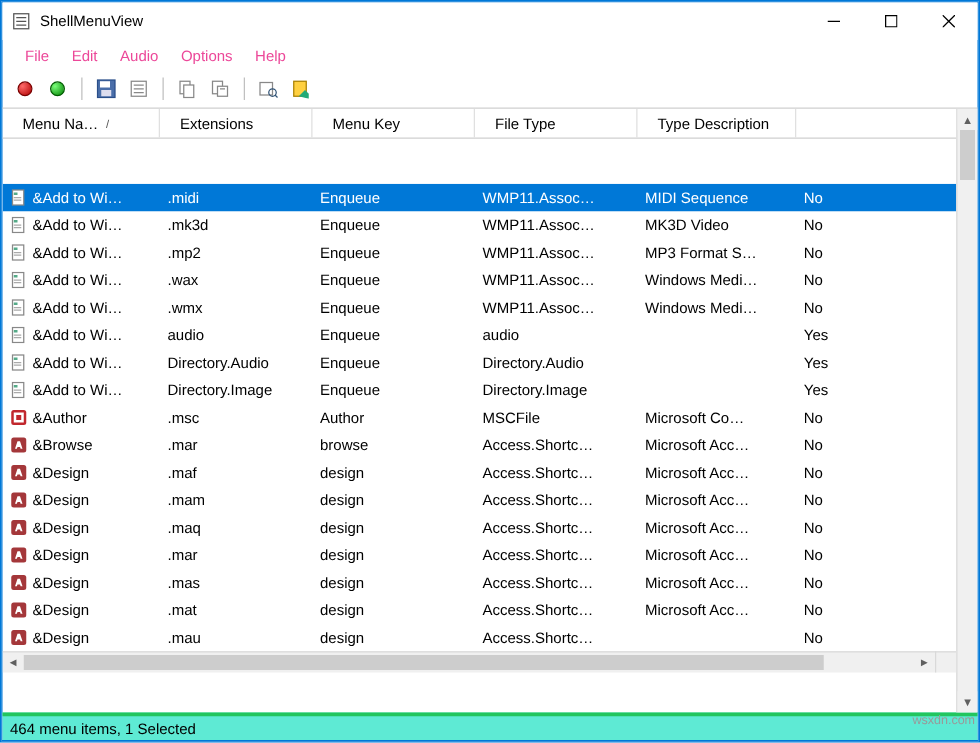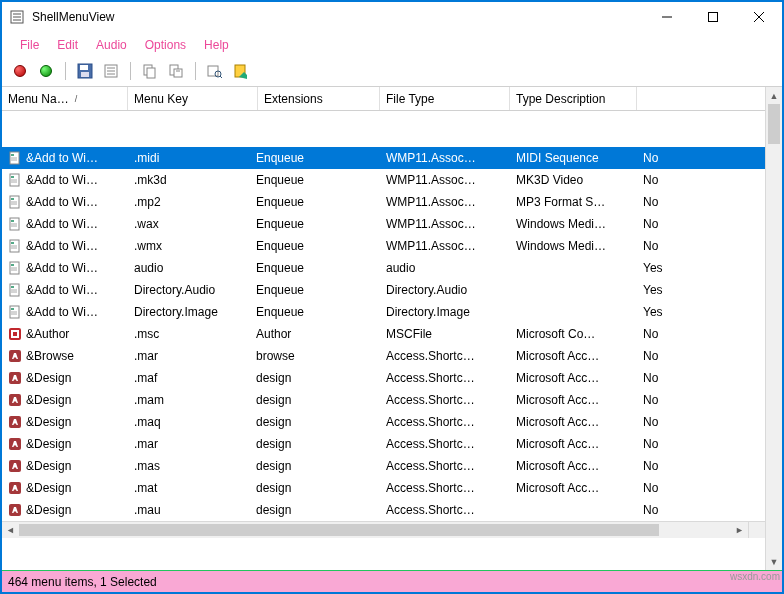--- a/index.html
+++ b/index.html
@@ -13,37 +13,37 @@
 .menubar .menuitem { padding: 2px 8px; color: #ec4899; }
 .toolbar { display: flex; align-items: center; gap: 6px; padding: 3px 8px 5px 8px; border-bottom: 1px solid #d0d0d0; }
 .toolsep { width: 1px; height: 18px; background: #c0c0c0; margin: 0 3px; }
 .toolbtn { width: 20px; height: 20px; display: inline-flex; align-items: center; justify-content: center; }
 .dot { width: 12px; height: 12px; border-radius: 50%; border: 1px solid #333; }
 .dot.red { background: radial-gradient(circle at 30% 30%, #ff6b6b, #b00000); border-color:#7a0000; }
 .dot.green { background: radial-gradient(circle at 30% 30%, #7bff7b, #008000); border-color:#005c00; }
 .content { flex: 1; display: flex; position: relative; overflow: hidden; }
 .gridwrap { flex: 1; overflow: hidden; position: relative; }
 .header-row { display: flex; background: #fff; border-bottom: 1px solid #d0d0d0; height: 24px; }
-.colhead { display: flex; align-items: center; padding: 0 6px; border-right: 1px solid #e0e0e0; font-size: 12px; overflow: hidden; white-space: nowrap; text-overflow: ellipsis; }
+.colhead { display: flex; align-items: center; padding: 0 16px; border-right: 1px solid #e0e0e0; font-size: 12px; overflow: hidden; white-space: nowrap; text-overflow: ellipsis; }
 .colhead .sort { margin-left: 6px; font-size: 9px; color: #555; }
 .rows { overflow: hidden; margin-top: 36px; }
 .row { display: flex; height: 22px; align-items: center; }
 .row.selected { background: #0078d7; color: #fff; }
 .cell { padding: 0 6px; white-space: nowrap; overflow: hidden; text-overflow: ellipsis; font-size: 12px; display: flex; align-items: center; }
 .cell .rowicon { width: 14px; height: 14px; margin-right: 4px; flex-shrink: 0; }
 .c0 { width: 126px; } .c1 { width: 122px; } .c2 { width: 130px; } .c3 { width: 130px; } .c4 { width: 127px; } .c5 { width: 116px; }
 .scrollbar-v { width: 17px; background: #f0f0f0; display: flex; flex-direction: column; border-left: 1px solid #d9d9d9; }
 .sbv-btn { height: 17px; display: flex; align-items:center; justify-content:center; background:#f0f0f0; color:#606060; font-size:9px;}
 .sbv-track { flex: 1; position: relative; }
 .sbv-thumb { position: absolute; left: 2px; right: 2px; top: 0; height: 40px; background: #cdcdcd; }
 .scrollbar-h { height: 17px; background: #f0f0f0; display: flex; border-top: 1px solid #d9d9d9; }
 .sbh-btn { width: 17px; display:flex; align-items:center; justify-content:center; color:#606060; font-size:9px; }
 .sbh-track { flex: 1; position: relative; }
 .sbh-thumb { position: absolute; top: 2px; bottom: 2px; left: 0; width: 640px; background: #cdcdcd; }
-.statusbar { height: 22px; border-top: 1px solid #22c55e; display: flex; align-items: center; padding: 0 6px; font-size: 12px; background:#f9a8d4; }
+.statusbar { height: 22px; border-top: 3px solid #22c55e; display: flex; align-items: center; padding: 0 6px; font-size: 12px; background:#5eead4; }
 .watermark { position: absolute; right: 4px; bottom: 12px; font-size: 10px; color: #999; z-index: 10; }
 .corner { width:17px; height:17px; background:#f0f0f0; border-left:1px solid #d9d9d9; border-top:1px solid #d9d9d9;}
 </style>
 </head>
 <body>
 
 <div class="window">
   <div class="titlebar">
     <span class="appicon">
       <svg viewBox="0 0 14 14">
@@ -133,25 +133,25 @@
       </div>
   </div>
 
   <div class="content">
     <div class="gridwrap">
       <div class="header-row" id="header-row">
           <div class="colhead c0">
             <span>Menu Na…</span>
             <span class="sort">/</span>
           </div>
+          <div class="colhead c1">
+            <span>Extensions</span>
+          </div>
           <div class="colhead c2">
             <span>Menu Key</span>
-          </div>
-          <div class="colhead c1">
-            <span>Extensions</span>
           </div>
           <div class="colhead c3">
             <span>File Type</span>
           </div>
           <div class="colhead c4">
             <span>Type Description</span>
           </div>
         </div>
       <div class="rows" id="rows">
           <div class="row selected">

